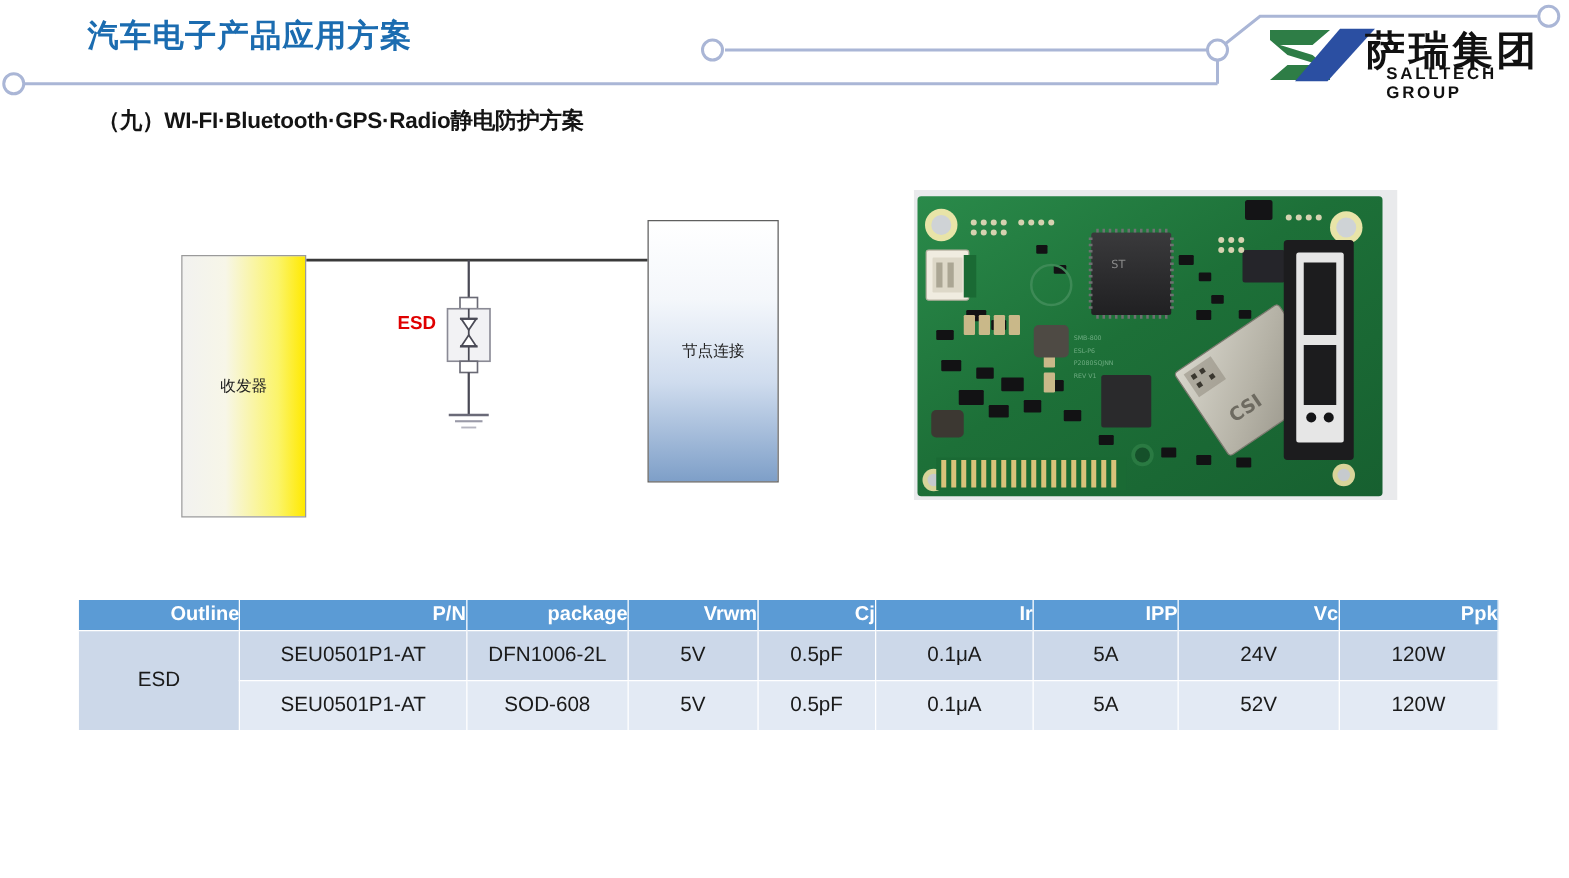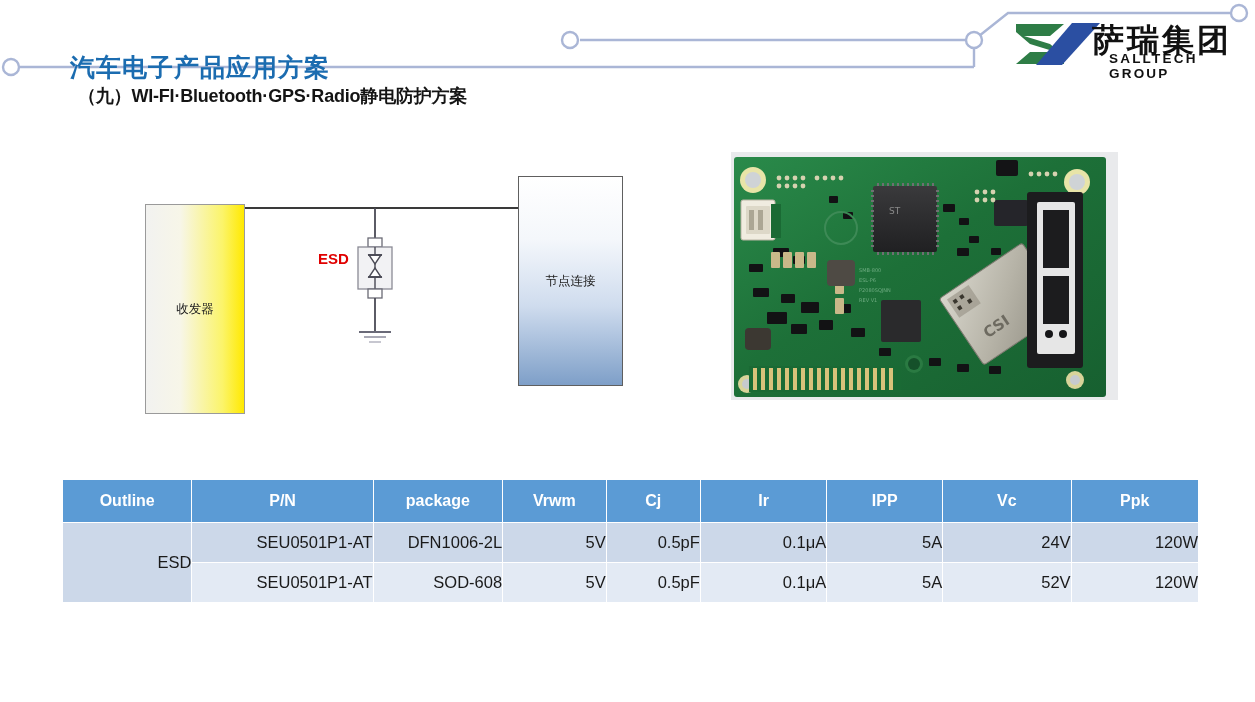--- a/index.html
+++ b/index.html
@@ -9,21 +9,21 @@
     font-family: "Liberation Sans", "DejaVu Sans", sans-serif;
     overflow: hidden;
   }
   .slide { position: relative; width: 1255px; height: 702px; background: #fff; }
 
   
   .header { position: absolute; left: 0; top: 0; width: 1255px; height: 90px; }
   .header-title {
     position: absolute; left: 70px; top: 12px;
     font-size: 25px; font-weight: bold; color: #1b6cb0;
-    letter-spacing: 1px; white-space: nowrap; margin-top: 39px;
+    letter-spacing: 1px; white-space: nowrap;
   }
   .deco { position: absolute; left: 0; top: 0; width: 1255px; height: 90px; }
 
   
   .subtitle {
     position: absolute; left: 78px; top: 84px;
     font-size: 18px; font-weight: bold; color: #141414;
     white-space: nowrap; letter-spacing: -0.2px;
   }
 
@@ -55,25 +55,25 @@
 
   
   .pcb-wrap { position: absolute; left: 731px; top: 152px; width: 387px; height: 268px; }
   .pcb-svg { display:block; width: 387px; height: 248px; }
 
   
   .tbl-wrap { position: absolute; left: 62px; top: 480px; width: 1137px; }
   table.spec { border-collapse: collapse; width: 1137px; table-layout: fixed; }
   table.spec th {
     background: #5b9bd5; color: #ffffff; font-weight: bold;
-    font-size: 16px; height: 42px; text-align: center;
+    font-size: 16px; height: 24px; text-align: right;
     border: 1px solid #ffffff; border-top: none; border-bottom: none;
   }
   table.spec td {
-    text-align: right; font-size: 16.5px; color: #1a1a1a;
+    text-align: center; font-size: 16.5px; color: #1a1a1a;
     height: 40px; border: 1px solid #ffffff; font-weight: normal;
   }
   table.spec tr.r1 td { background: #ccd8e9; }
   table.spec tr.r2 td { background: #e3eaf4; }
   table.spec td.outline-cell { background: #ccd8e9; font-size: 16.5px; }
 </style>
 </head>
 <body>
 
 <div class="slide">

